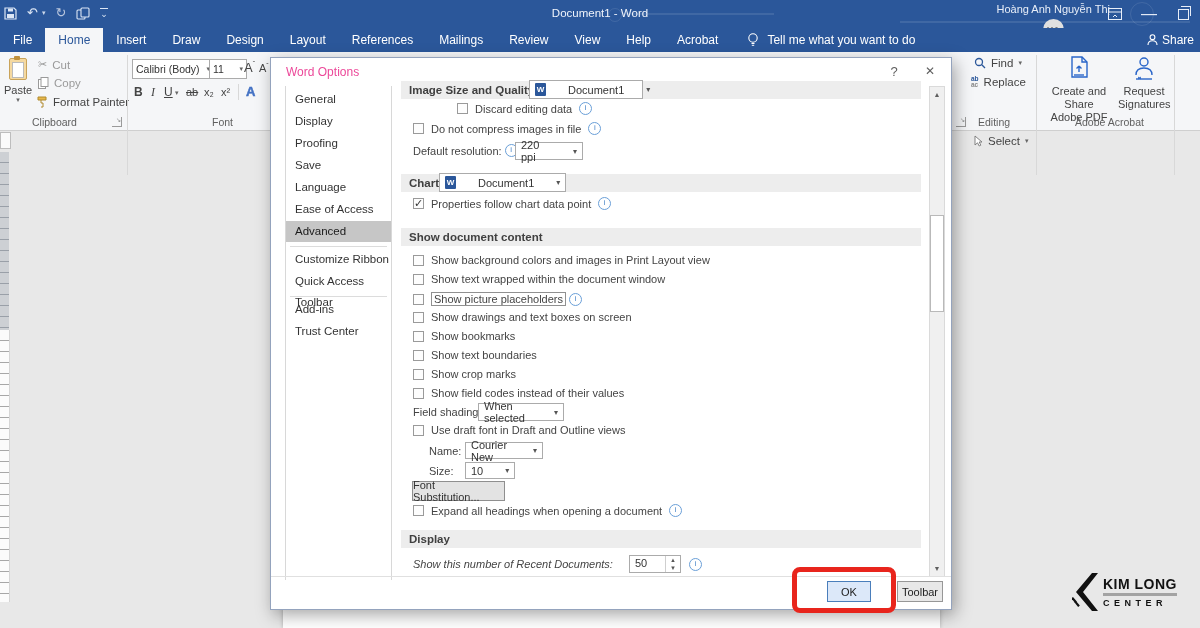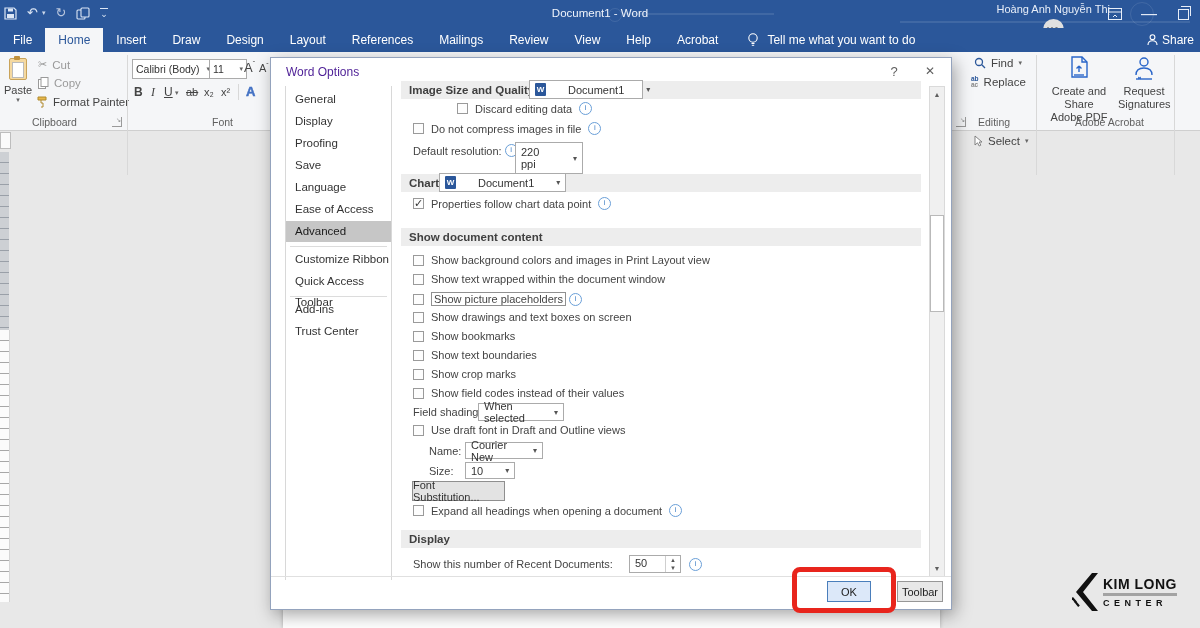--- a/index.html
+++ b/index.html
@@ -44,21 +44,21 @@
   .bluedoc{width:11px;height:13px;background:#2b579a;border-radius:1px;position:relative;flex:0 0 auto;}
   .bluedoc::before{content:"W";position:absolute;left:0;top:0;width:11px;height:13px;color:#fff;font-size:8px;font-weight:bold;display:flex;align-items:center;justify-content:center;}
   
   .ruler{left:0;top:130px;width:10px;height:498px;}
   .ruler .tabsel{position:absolute;left:0;top:2px;width:9px;height:15px;background:#fafafa;border:1px solid #bdbdbd;}
   .ruler .dark{position:absolute;left:0;top:22px;width:9px;height:178px;background:#cdd0d4;background-image:repeating-linear-gradient(to bottom,transparent 0,transparent 10px,#9aa0a8 10px,#9aa0a8 11px);}
   .ruler .light{position:absolute;left:0;top:200px;width:9px;height:272px;background:#fbfbfb;border-right:1px solid #d5d5d5;background-image:repeating-linear-gradient(to bottom,transparent 0,transparent 10px,#a7a7a7 10px,#a7a7a7 11px);}
   .pagebelow{left:283px;top:608px;width:657px;height:20px;background:#ffffff;box-shadow:0 0 4px rgba(0,0,0,0.25);}
   
   .dlg{left:270px;top:57px;width:680px;height:551px;background:#fff;border:1px solid #94a3bd;box-shadow:3px 5px 16px rgba(0,0,0,0.35);}
-  .dlg-title{left:15px;top:7px;font-size:12px;color:#4c1d95;}
+  .dlg-title{left:15px;top:7px;font-size:12px;color:#ec4899;}
   .dlg-help{left:612px;top:6px;font-size:13px;color:#5f5f5f;width:22px;text-align:center;}
   .dlg-close{left:648px;top:6px;font-size:12px;color:#5f5f5f;width:22px;text-align:center;}
   .nav{left:14px;top:28px;width:105px;height:494px;border-left:1px solid #d8d8d8;border-right:1px solid #d8d8d8;}
   .navitem{position:absolute;left:0;width:105px;height:21px;font-size:11.5px;color:#333;line-height:21px;padding-left:9px;box-sizing:border-box;}
   .navitem.sel{background:#c6c6c6;color:#1a1a1a;}
   .navsep{position:absolute;left:4px;width:97px;height:1px;background:#dcdcdc;}
   .band{position:absolute;left:130px;width:520px;height:18px;background:#ededed;font-size:11.5px;font-weight:bold;color:#404040;line-height:18px;padding-left:8px;box-sizing:border-box;}
   .row{position:absolute;display:flex;align-items:center;gap:7px;font-size:11px;color:#444;white-space:nowrap;}
   .ck{width:11px;height:11px;border:1px solid #9a9a9a;background:#fdfdfd;box-sizing:border-box;position:relative;flex:0 0 auto;}
   .ck.checked::after{content:"✓";position:absolute;left:0px;top:-2px;font-size:11px;color:#333;}
@@ -311,21 +311,21 @@
     </div>
     <div class="row" style="left:142px;top:64px;">
       <span class="ck"></span>
       <span>Do not compress images in file</span>
       <span class="info"></span>
     </div>
     <div class="row" style="left:142px;top:86px;">
       <span>Default resolution:</span>
       <span class="info" style="margin-left:-4px;"></span>
     </div>
-    <div class="dd" style="left:244px;top:84px;width:68px;height:32px;">
+    <div class="dd" style="left:244px;top:84px;width:68px;height:18px;">
       <span>220 ppi</span>
     </div>
 
     <div class="band" style="top:116px;">
       <span>Chart</span>
     </div>
     <div class="dd" style="left:168px;top:115px;width:127px;height:19px;">
       <span class="bluedoc"></span>
       <span>Document1</span>
     </div>
@@ -398,21 +398,21 @@
     </div>
     <div class="row" style="left:142px;top:446px;">
       <span class="ck"></span>
       <span>Expand all headings when opening a document</span>
       <span class="info"></span>
     </div>
 
     <div class="band" style="top:472px;">
       <span>Display</span>
     </div>
-    <div class="row" style="left:142px;top:500px;">
+    <div class="row" style="left:142px;top:500px;font-style:italic;">
       <span>Show this number of Recent Documents:</span>
     </div>
     <div class="spin" style="left:358px;top:497px;width:52px;height:18px;">
       <span class="val">50</span>
       <span class="arrows">
           <span>▲</span>
           <span>▼</span>
         </span>
     </div>
     <div class="row" style="left:418px;top:500px;">

